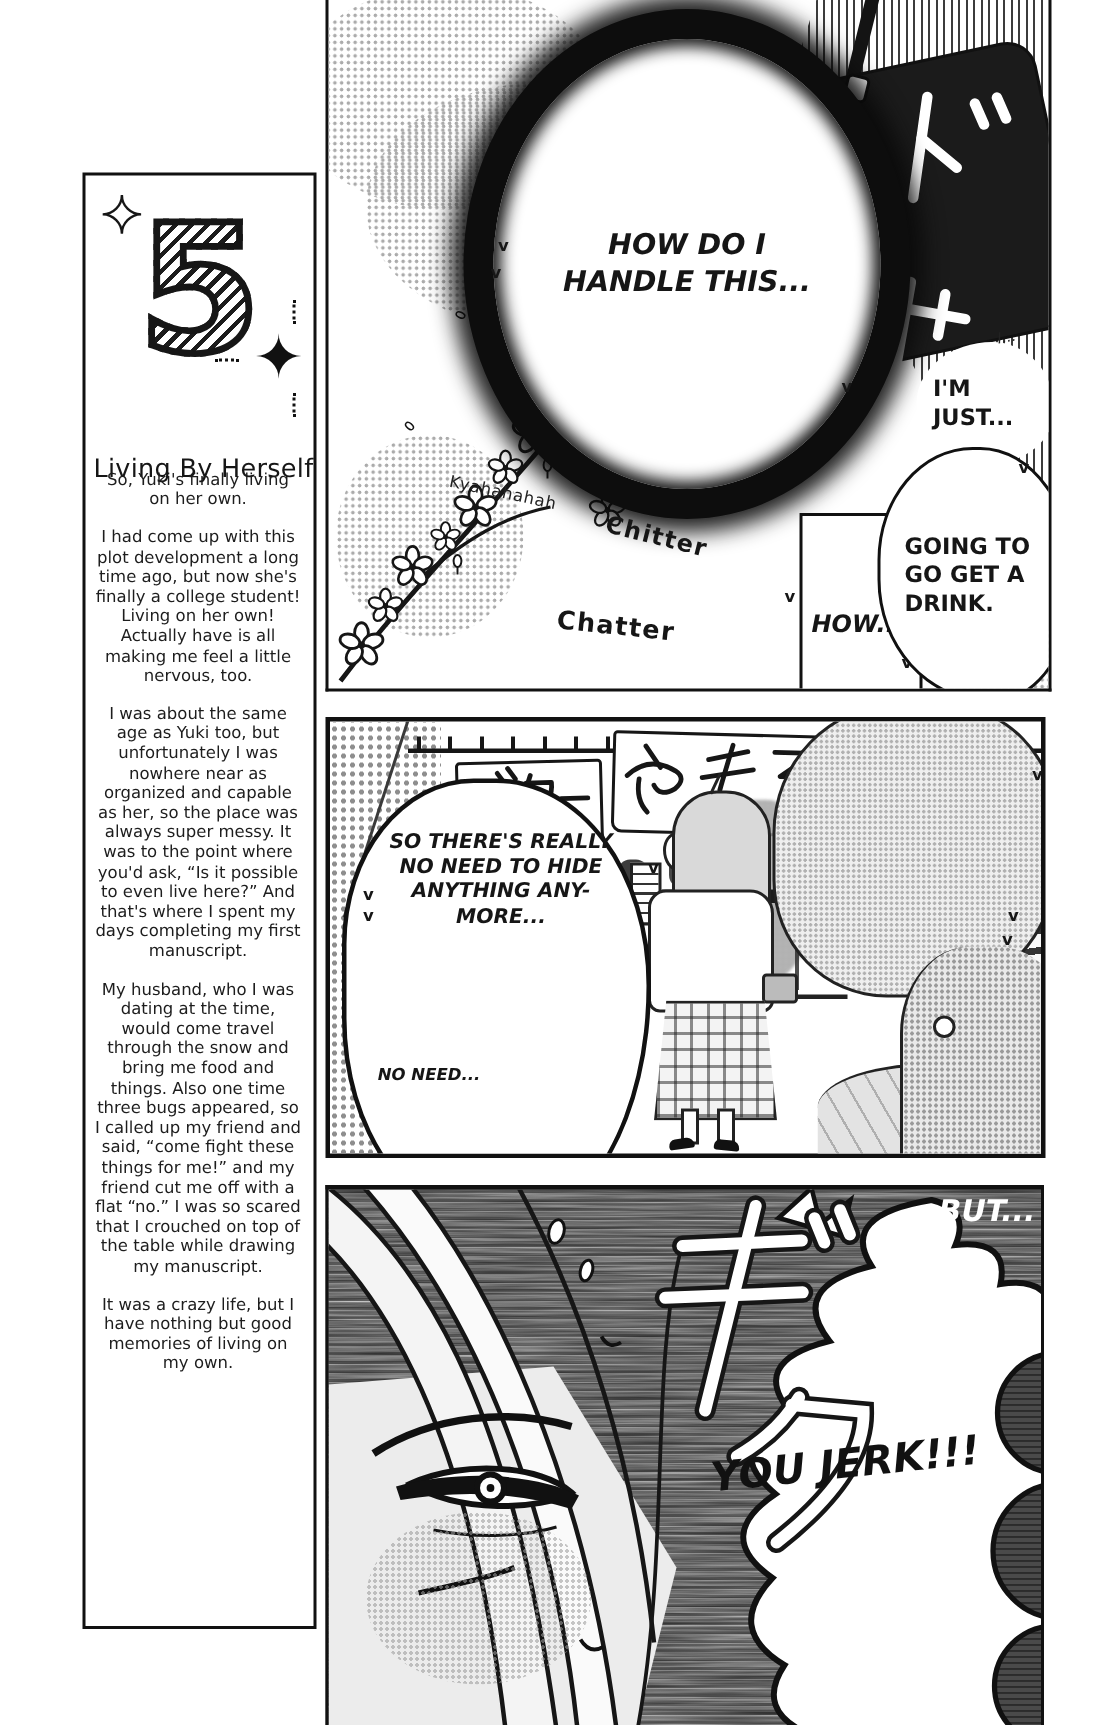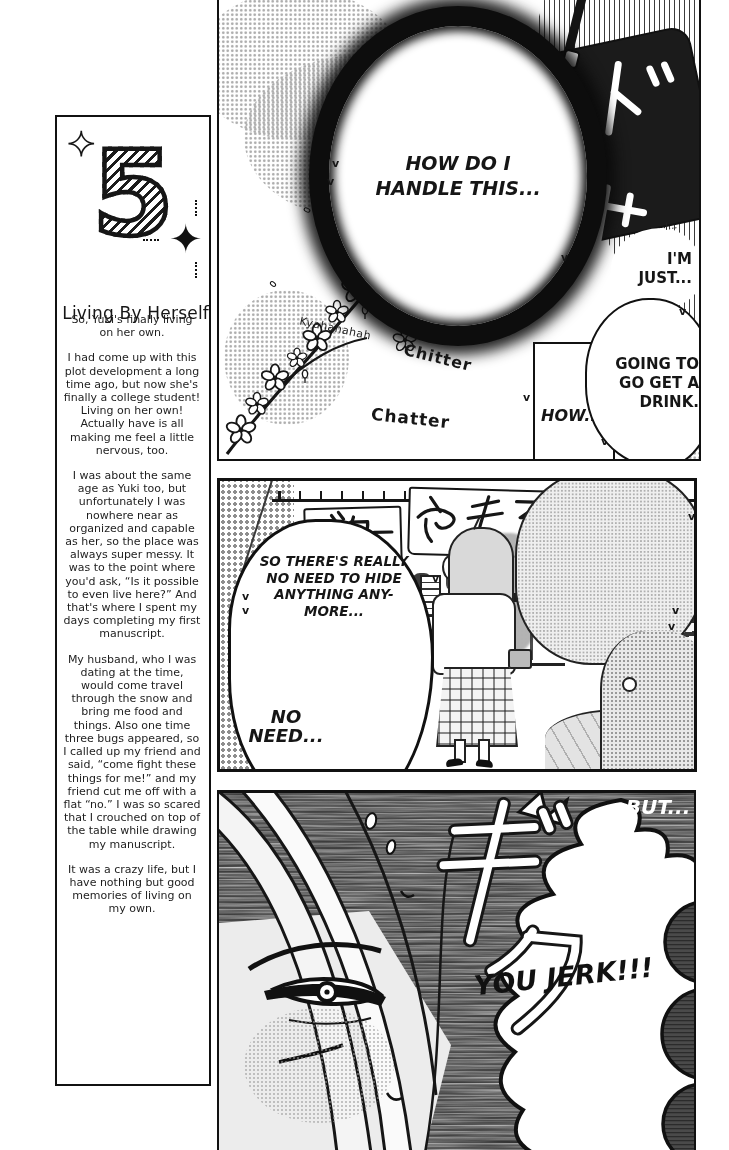--- a/index.html
+++ b/index.html
@@ -39,21 +39,21 @@
   .strap{left:352px;top:-8px;width:9px;height:64px;background:#141414;transform:rotate(14deg);}
   .clasp{left:344px;top:50px;width:12px;height:14px;border:2.5px solid #0d0d0d;background:#fff;border-radius:4px;transform:rotate(14deg);}
   .oval{left:90px;top:6px;width:258px;height:300px;border-radius:50%;background:#fff;border:20px solid #0d0d0d;
         box-shadow:0 0 14px 9px rgba(10,10,10,.9), inset 0 0 10px 5px rgba(10,10,10,.95);
         display:flex;align-items:center;justify-content:center;}
   .thought{width:172px;text-align:center;font-size:19px;font-weight:700;font-style:italic;line-height:25px;}
   .hand-sm{font-size:11px;transform:rotate(12deg);letter-spacing:.5px;color:#222;}
   .hand-md{font-weight:700;font-size:16px;transform:rotate(14deg);letter-spacing:1px;}
   .hand-md2{font-weight:700;font-size:17px;transform:rotate(6deg);letter-spacing:1px;}
   .mutter{font-size:10px;font-style:italic;transform:rotate(-10deg);color:#222;}
-  .bub{background:#fff;display:flex;align-items:center;justify-content:center;text-align:right;}
+  .bub{background:#fff;display:flex;align-items:center;justify-content:center;text-align:left;}
   .bub-txt{font-weight:700;font-size:15px;line-height:19px;}
   .bub-just{left:392px;top:228px;width:92px;height:82px;border-radius:55% 45% 50% 50%/50% 55% 45% 50%;}
   .bub-drink{left:366px;top:298px;width:128px;height:166px;border:2.5px solid #111;
              border-radius:50% 50% 42% 58%/46% 54% 50% 50%;}
   .inset-how{left:314px;top:342px;width:78px;height:116px;background:#fff;border:2.5px solid #111;}
   .how-txt{left:6px;top:62px;font-size:16px;font-weight:700;font-style:italic;}
   .sweat{font-size:11px;font-weight:700;color:#161616;line-height:1;}
   
   .tent{left:-6px;top:-4px;width:80px;height:300px;}
   .seam{width:2px;background:#3a3a3a;}
@@ -90,21 +90,21 @@
         border-radius:40% 30% 30% 35%/35% 40% 28% 30%;
         background:repeating-linear-gradient(172deg,#333 0 4.5px,#f8f8f8 4.5px 13px);}
   .fg-shawl{left:380px;top:150px;width:115px;height:145px;background-color:#e9e9e9;border-left:2px solid #222;
         border-radius:40% 45% 0 0;}
   .fg-skirt{left:325px;top:228px;width:165px;height:64px;background:#e3e3e3;border-top:2px solid #222;border-radius:45% 30% 0 0;
         background-image:repeating-linear-gradient(60deg,rgba(20,20,20,.25) 0 1.5px,rgba(0,0,0,0) 1.5px 14px);}
   .fg-bead{left:402px;top:196px;width:11px;height:11px;background:#fff;border:2px solid #222;border-radius:50%;}
   .bub-main{left:8px;top:38px;width:200px;height:292px;background:#fff;border:3px solid #111;
         border-radius:46% 54% 48% 52%/40% 50% 58% 50%;}
   .t-so{left:38px;top:72px;width:152px;text-align:center;font-size:13.5px;line-height:16.5px;font-weight:700;font-style:italic;}
-  .t-noneed{left:16px;top:226px;width:100px;text-align:center;font-size:18px;font-weight:700;font-style:italic;line-height:19px;}
+  .t-noneed{left:16px;top:226px;width:100px;text-align:center;font-size:11px;font-weight:700;font-style:italic;line-height:19px;}
   .bub-but{left:360px;top:14px;width:124px;height:86px;border:2px solid #111;border-radius:50%;}
   .t-but-act{font-size:13.5px;font-weight:700;font-style:italic;line-height:17px;width:100px;}
   .bub-ret{left:322px;top:96px;width:150px;height:124px;border:2.5px solid #111;
         border-radius:48% 52% 55% 45%/52% 48% 45% 55%;}
   .t-ret{font-size:13.5px;font-weight:700;font-style:italic;line-height:17px;width:124px;}
   
   .noise-wrap{left:0;top:0;width:475px;height:360px;}
   .streaks{left:0;top:0;width:475px;height:360px;
         background:repeating-linear-gradient(180deg,rgba(0,0,0,.35) 0 2px,rgba(255,255,255,.10) 2px 3px,rgba(0,0,0,.12) 3px 6px);}
   .t-but2{left:403px;top:2px;width:72px;font-size:20px;font-weight:700;font-style:italic;color:#fff;text-align:center;}

